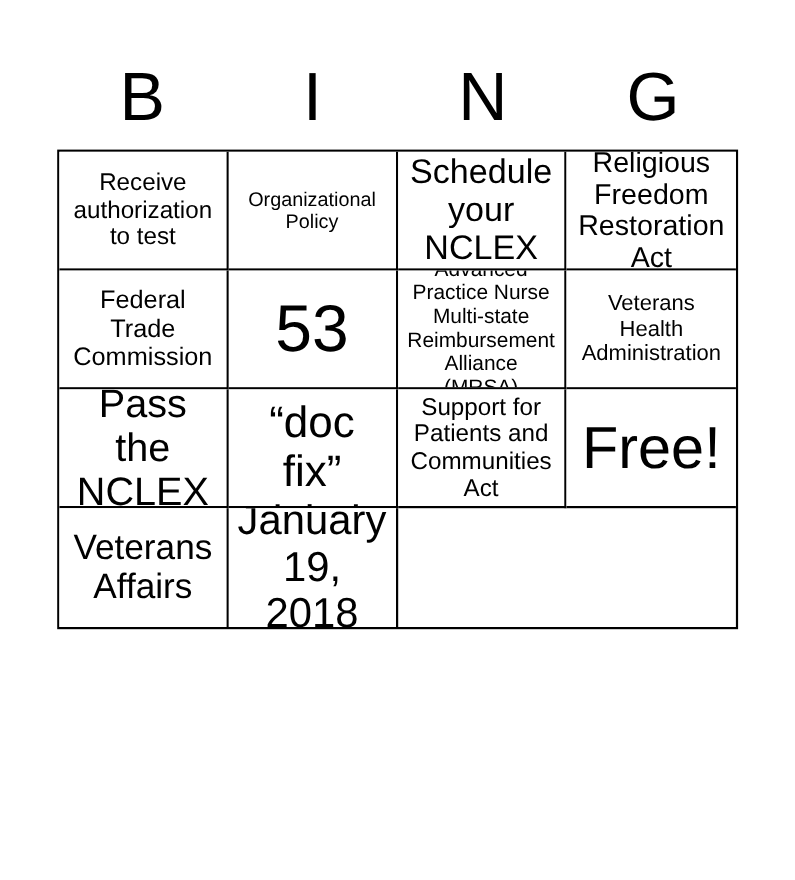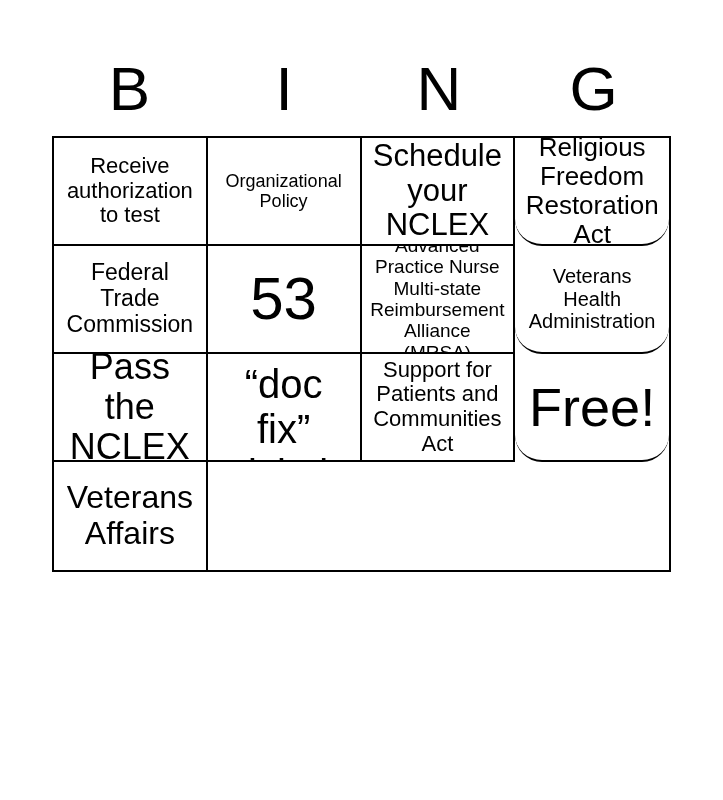--- a/index.html
+++ b/index.html
@@ -50,21 +50,21 @@
     box-sizing: border-box;
     border-right: 2px solid #000000;
     border-bottom: 2px solid #000000;
     display: flex;
     align-items: center;
     justify-content: center;
     padding: 2px;
     overflow: hidden;
     background: #ffffff;
   }
-  .cell:nth-child(4n) { border-right: none; border-radius: 27px; }
+  .cell:nth-child(4n) { border-right: none; }
   .cell:nth-child(n+13) { border-bottom: none; }
   .cell .cell-text {
     white-space: pre-line;
     text-align: center;
     line-height: 1.12;
     color: #000000;
   }
 </style>
 </head>
 <body>
@@ -139,15 +139,20 @@
 Communities
 Act</span>
     </div>
     <div class="cell" style="font-size:54px">
       <span class="cell-text">Free!</span>
     </div>
     <div class="cell" style="font-size:32px">
       <span class="cell-text">Veterans
 Affairs</span>
     </div>
+    <div class="cell" style="font-size:38px">
+      <span class="cell-text">January
+19,
+2018</span>
+    </div>
   </div>
 
 </div>
 
 </body></html>

